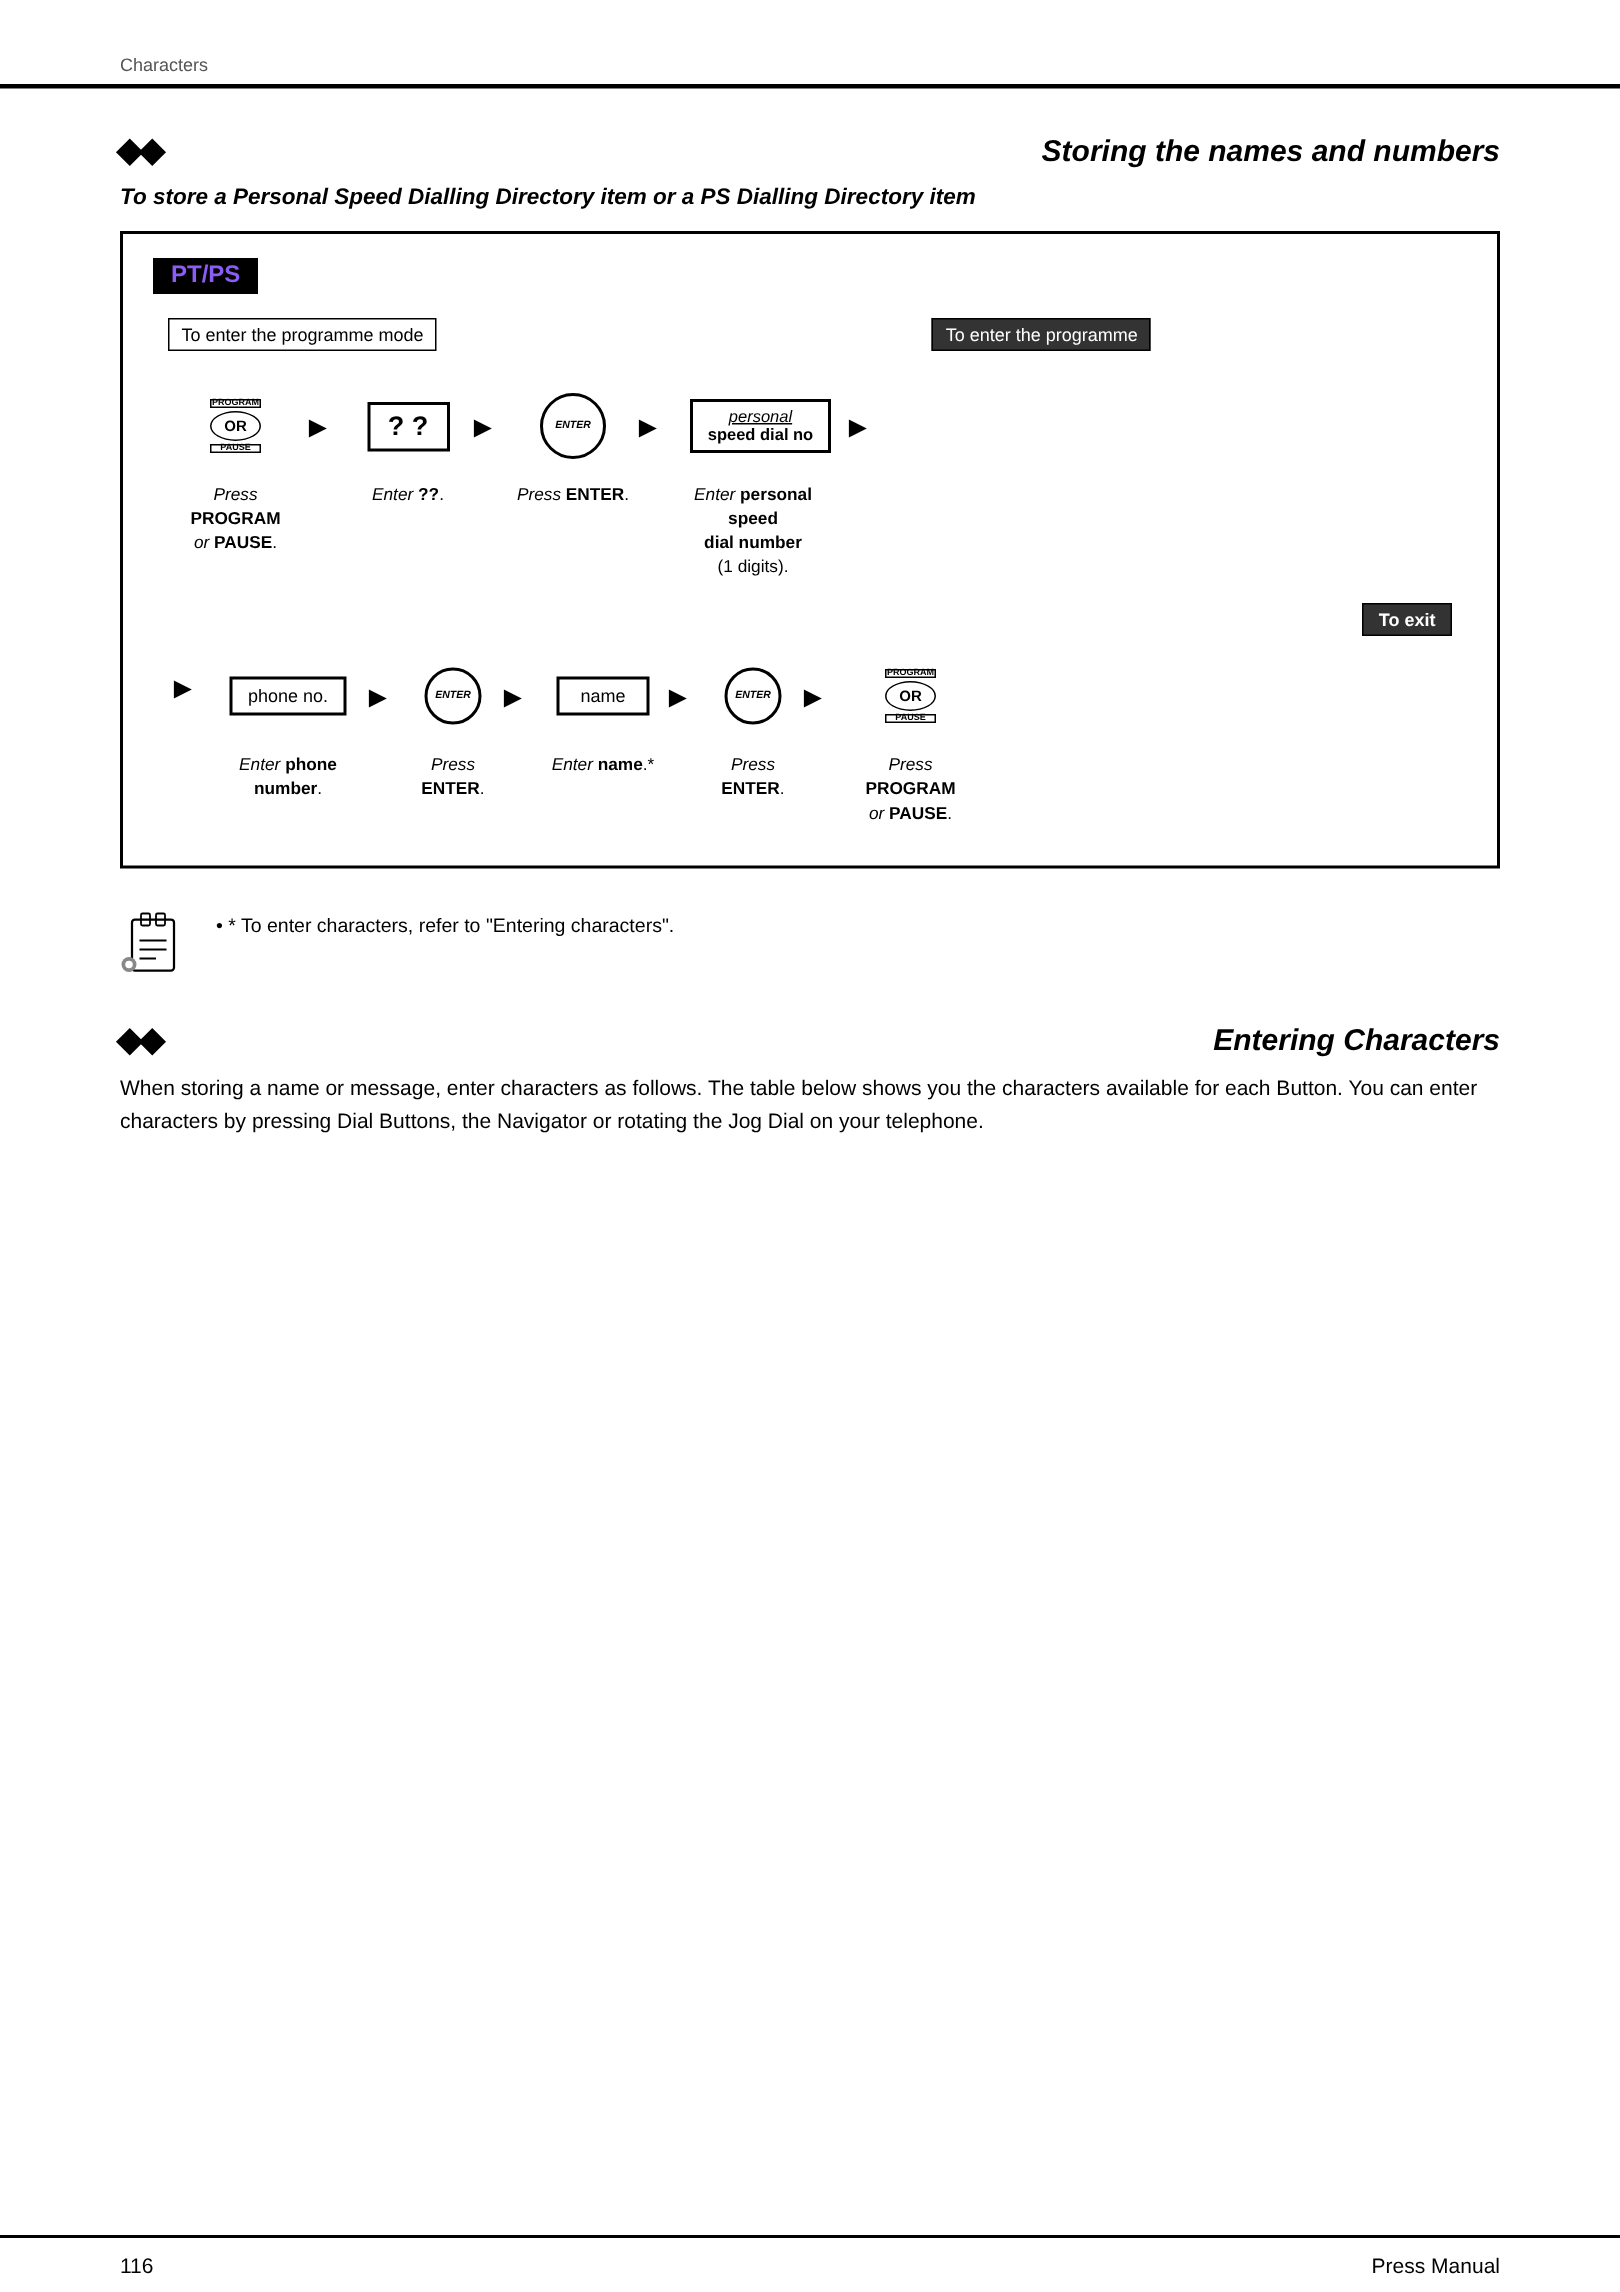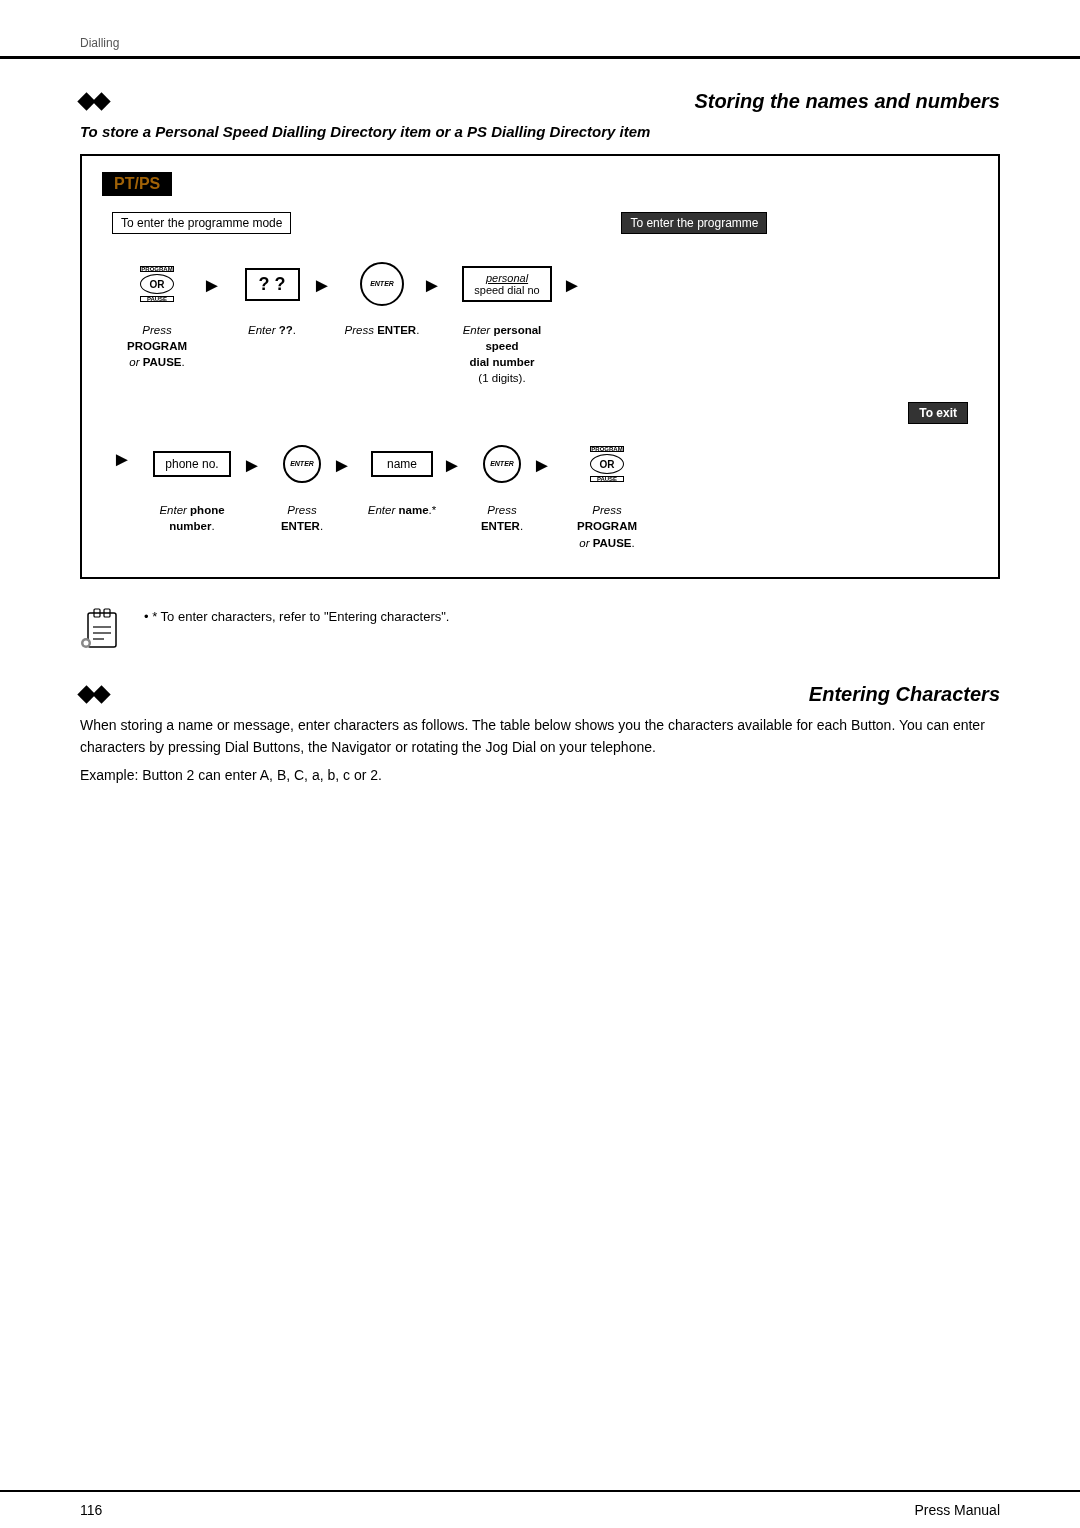--- a/index.html
+++ b/index.html
@@ -71,21 +71,21 @@
 
     .pt-ps-box {
       border: 2px solid #000;
       padding: 16px 20px 20px 20px;
       margin-bottom: 24px;
       position: relative;
     }
 
     .pt-ps-label {
       background: #000;
-      color: #a16207;
+      color: #8b5cf6;
       font-size: 16px;
       font-weight: bold;
       padding: 3px 12px;
       display: inline-block;
       margin-bottom: 16px;
     }
 
     .label-box {
       border: 1px solid #000;
       padding: 3px 8px;
@@ -270,21 +270,21 @@
     .arrow-item {
       display: flex;
       align-items: center;
       padding-top: 12px;
     }
   </style>
 </head>
 <body>
 
 <div class="top-border"></div>
-<span class="operation-label">Dialling</span>
+<span class="operation-label">Characters</span>
 
 <div class="main-content">
 
   <div class="section-title">
     <div class="diamond-icons">
       <div class="diamond"></div>
       <div class="diamond"></div>
     </div>
     <h2 class="section-heading">Storing the names and numbers</h2>
   </div>
@@ -334,21 +334,21 @@
           </div>
         </div>
       </div>
 
       <div class="arrow-item" style="width:30px; font-size:20px; margin-top:-10px;">►</div>
 
       <div class="diagram-item" style="width:110px;">
         <div class="icon-area">
           <div class="speed-dial-box">
             <div style="font-style:italic; font-size:11px; text-decoration:underline;">personal</div>
-            <div style="font-size:11px;">speed dial no</div>
+            <div style="font-size:11px;font-weight:bold;">speed dial no</div>
           </div>
         </div>
       </div>
 
       <div class="arrow-item" style="width:30px; font-size:20px; margin-top:-10px;">►</div>
     </div>
 
     
     <div style="display:flex; align-items:flex-start; gap:0; padding-left:10px; margin-bottom:16px;">
       <div style="width:90px;">
@@ -492,21 +492,20 @@
 
   <div class="entering-chars-section">
     <div class="section-title">
       <div class="diamond-icons">
         <div class="diamond"></div>
         <div class="diamond"></div>
       </div>
       <h2 class="section-heading">Entering Characters</h2>
     </div>
     <p class="body-text">When storing a name or message, enter characters as follows. The table below shows you the characters available for each Button. You can enter characters by pressing Dial Buttons, the Navigator or rotating the Jog Dial on your telephone.</p>
-    <p class="body-text" style="margin-top:6px;">Example: Button 2 can enter A, B, C, a, b, c or 2.</p>
   </div>
 
 </div>
 
 <div class="footer">
   <span>116</span>
   <span>Press Manual</span>
 </div>
 
 </body></html>

